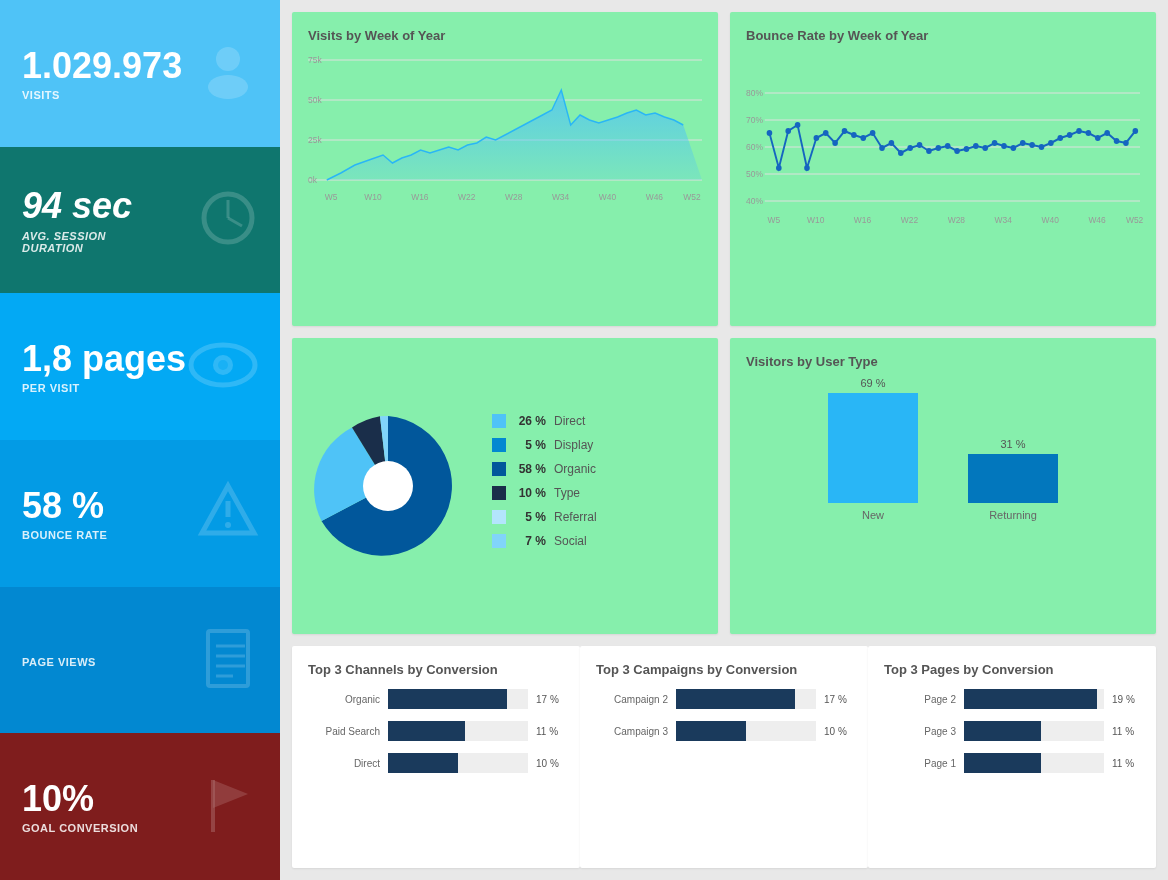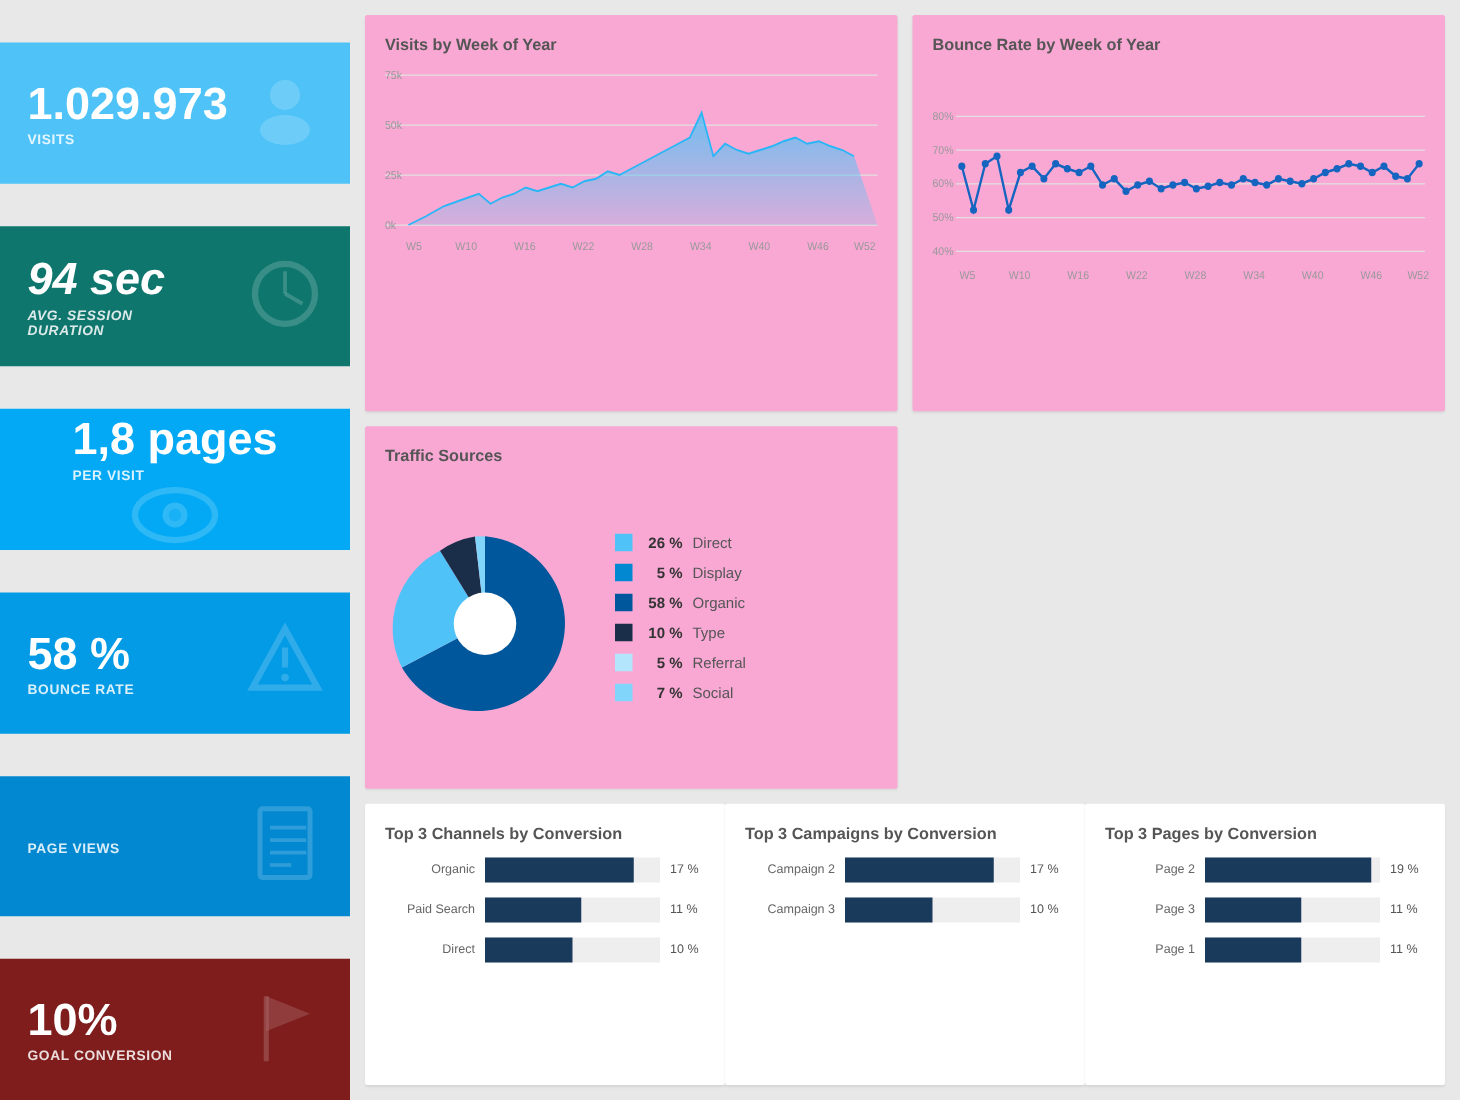--- a/index.html
+++ b/index.html
@@ -13,25 +13,24 @@
       flex-direction: column;
     }
     .sidebar-item {
       flex: 1;
       display: flex;
       align-items: center;
       justify-content: space-between;
       padding: 4px 22px;
       position: relative;
       overflow: hidden;
-      margin-top: 34px;
     }
     .sidebar-item:nth-child(1) { background: #4fc3f7; }
     .sidebar-item:nth-child(2) { background: #0f766e; font-style: italic; }
-    .sidebar-item:nth-child(3) { background: #03a9f4; flex-direction: column; }
+    .sidebar-item:nth-child(3) { background: #03a9f4; }
     .sidebar-item:nth-child(4) { background: #039be5; }
     .sidebar-item:nth-child(5) { background: #0288d1; }
     .sidebar-item:nth-child(6) { background: #7f1d1d; }
 
     .sidebar-text .value {
       font-size: 36px;
       font-weight: 700;
       color: #fff;
       line-height: 1.1;
     }
@@ -52,21 +51,21 @@
     .main {
       flex: 1;
       padding: 12px;
       display: grid;
       grid-template-columns: 1fr 1fr;
       grid-template-rows: auto auto auto;
       gap: 12px;
     }
 
     .card {
-      background: #f9a8d4;
+      background: #86efac;
       border-radius: 2px;
       padding: 16px;
       box-shadow: 0 1px 2px rgba(0,0,0,0.08);
     }
 
     .card-title {
       font-size: 13px;
       font-weight: 600;
       color: #555;
       margin-bottom: 12px;
@@ -379,21 +378,20 @@
         <text x="215" y="140" class="axis-label">W28</text>
         <text x="265" y="140" class="axis-label">W34</text>
         <text x="315" y="140" class="axis-label">W40</text>
         <text x="365" y="140" class="axis-label">W46</text>
         <text x="405" y="140" class="axis-label">W52</text>
       </svg>
     </div>
   </div>
 
   <div class="card traffic-card">
-    <div class="card-title">Traffic Sources</div>
     <div class="traffic-content">
       <div class="pie-container">
         <svg viewBox="0 0 160 160" width="160" height="160">
 
           <path d="M80,80 L80,10 A70,70 0 1,1 13.5,115 Z" fill="#01579b"></path>
 
           <path d="M80,80 L13.5,115 A70,70 0 0,1 44,21.5 Z" fill="#4fc3f7"></path>
 
           <path d="M80,80 L44,21.5 A70,70 0 0,1 72,10.2 Z" fill="#1a2e4a"></path>
 
@@ -430,20 +428,37 @@
         </div>
         <div class="legend-item">
           <div class="legend-color" style="background:#81d4fa"></div>
           <span class="legend-pct">7 %</span>
           <span>Social</span>
         </div>
       </div>
     </div>
   </div>
 
+  <div class="card user-type-card">
+    <div class="card-title">Visitors by User Type</div>
+    <div style="display:flex; align-items:flex-end; justify-content:center; gap:50px; height:170px; padding: 10px 20px 30px 20px;">
+
+      <div style="display:flex; flex-direction:column; align-items:center;">
+        <div style="font-size:11px; color:#555; margin-bottom:4px;">69 %</div>
+        <div style="width:90px; height:110px; background:#29b6f6;"></div>
+        <div style="font-size:11px; color:#666; margin-top:6px;">New</div>
+      </div>
+
+      <div style="display:flex; flex-direction:column; align-items:center;">
+        <div style="font-size:11px; color:#555; margin-bottom:4px;">31 %</div>
+        <div style="width:90px; height:49px; background:#0277bd;"></div>
+        <div style="font-size:11px; color:#666; margin-top:6px;">Returning</div>
+      </div>
+    </div>
+  </div>
 
   <div class="bottom-grid">
 
     <div class="bottom-card">
       <div class="card-title">Top 3 Channels by Conversion</div>
       <div class="horiz-bar-chart">
         <div class="horiz-bar-row">
           <div class="horiz-bar-label">Organic</div>
           <div class="horiz-bar-track">
             <div class="horiz-bar-fill" style="width:85%"></div>

